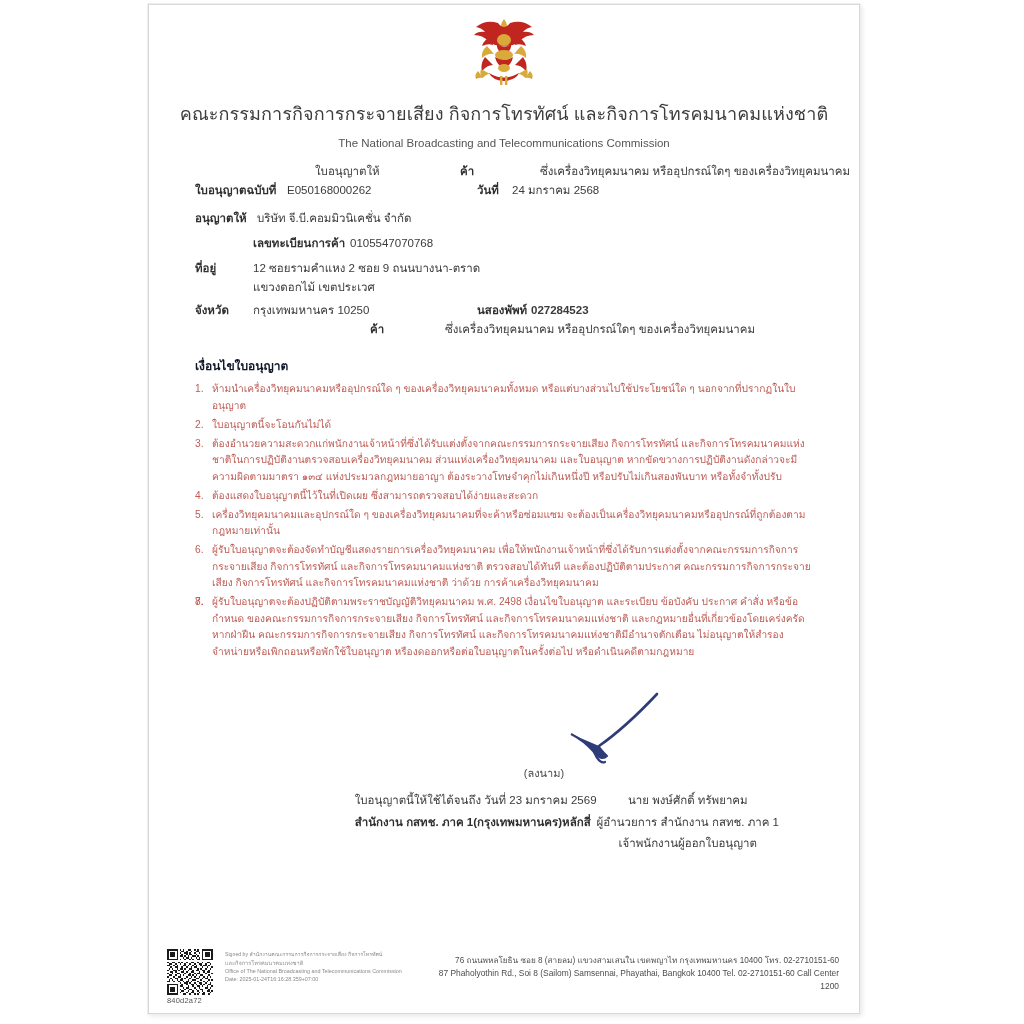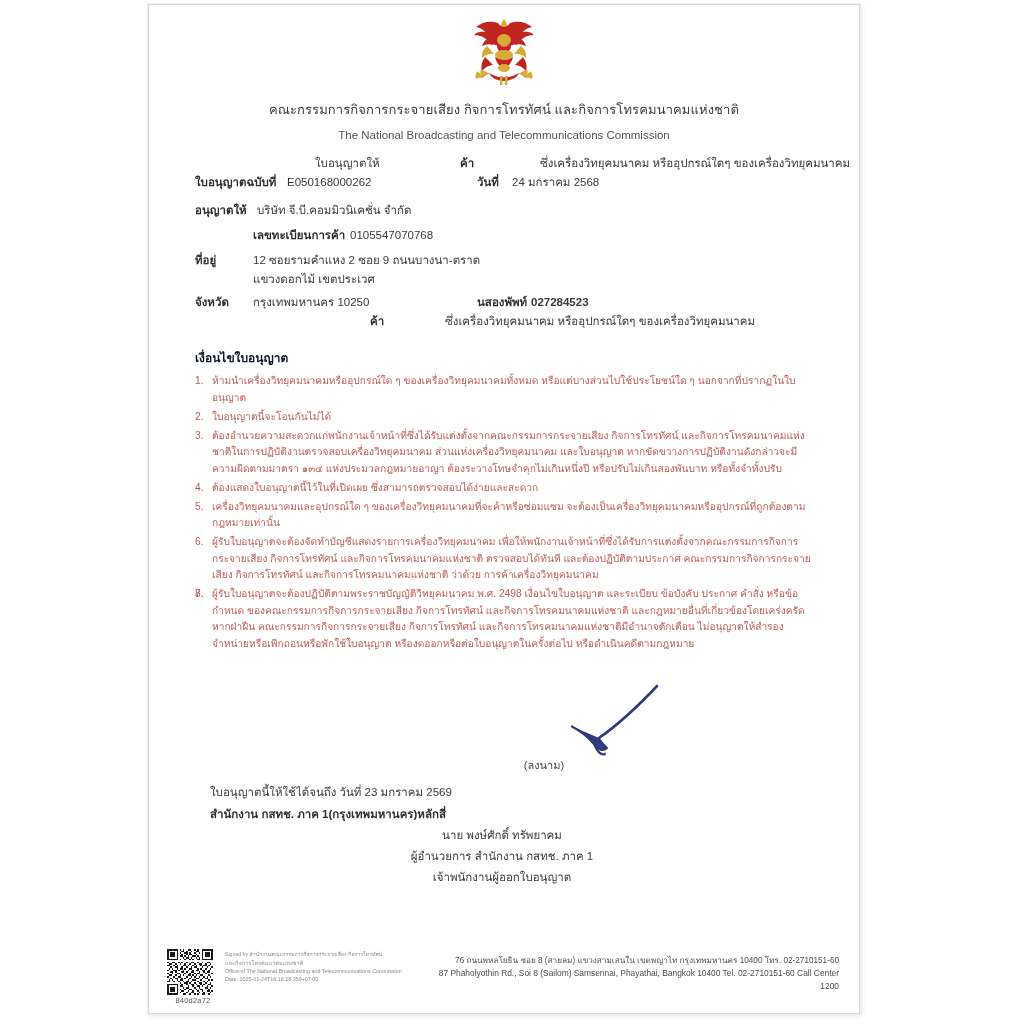--- a/index.html
+++ b/index.html
@@ -41,21 +41,21 @@
   .emblem-row {
     text-align: center;
     padding-top: 8px;
     height: 84px;
   }
   .garuda { display: block; margin: 0 auto; }
 
   
   .org-th {
     text-align: center;
-    font-size: 13px;
+    font-size: 18px;
     color: #3c3c3c;
     letter-spacing: .1px;
     margin-top: 2px;
   }
   .org-en {
     text-align: center;
     font-size: 11.5px;
     color: #555;
     margin-top: 9px;
   }
@@ -116,48 +116,47 @@
     top: 62px;
     width: 130px;
     text-align: center;
     font-size: 11px;
     color: #4a4a4a;
   }
 
   .foot-cols {
     position: absolute;
     top: 88px;
-    left: 15px;
+    left: 0;
     width: 100%;
     padding: 0 46px;
     box-sizing: border-box;
     display: flex;
     justify-content: flex-end;
-    flex-direction: column;
   }
   .foot-left { font-size: 11.5px; line-height: 1.85; }
   .foot-right {
     font-size: 11.5px;
     line-height: 1.85;
     text-align: center;
     padding-right: 34px;
   }
 
   
   .bottom {
     position: absolute;
     left: 0;
     bottom: 8px;
     width: 100%;
     padding: 0 16px 0 18px;
     box-sizing: border-box;
     display: flex;
     align-items: flex-start;
   }
-  .qr-block { width: 52px; text-align: center; flex: 0 0 auto; }
+  .qr-block { width: 52px; text-align: left; flex: 0 0 auto; }
   .qr-img { display: block; }
   .qr-code-id {
     font-size: 7.5px;
     color: #555;
     margin-top: 1px;
     letter-spacing: .2px;
   }
   .sig-info {
     flex: 0 0 auto;
     width: 205px;

